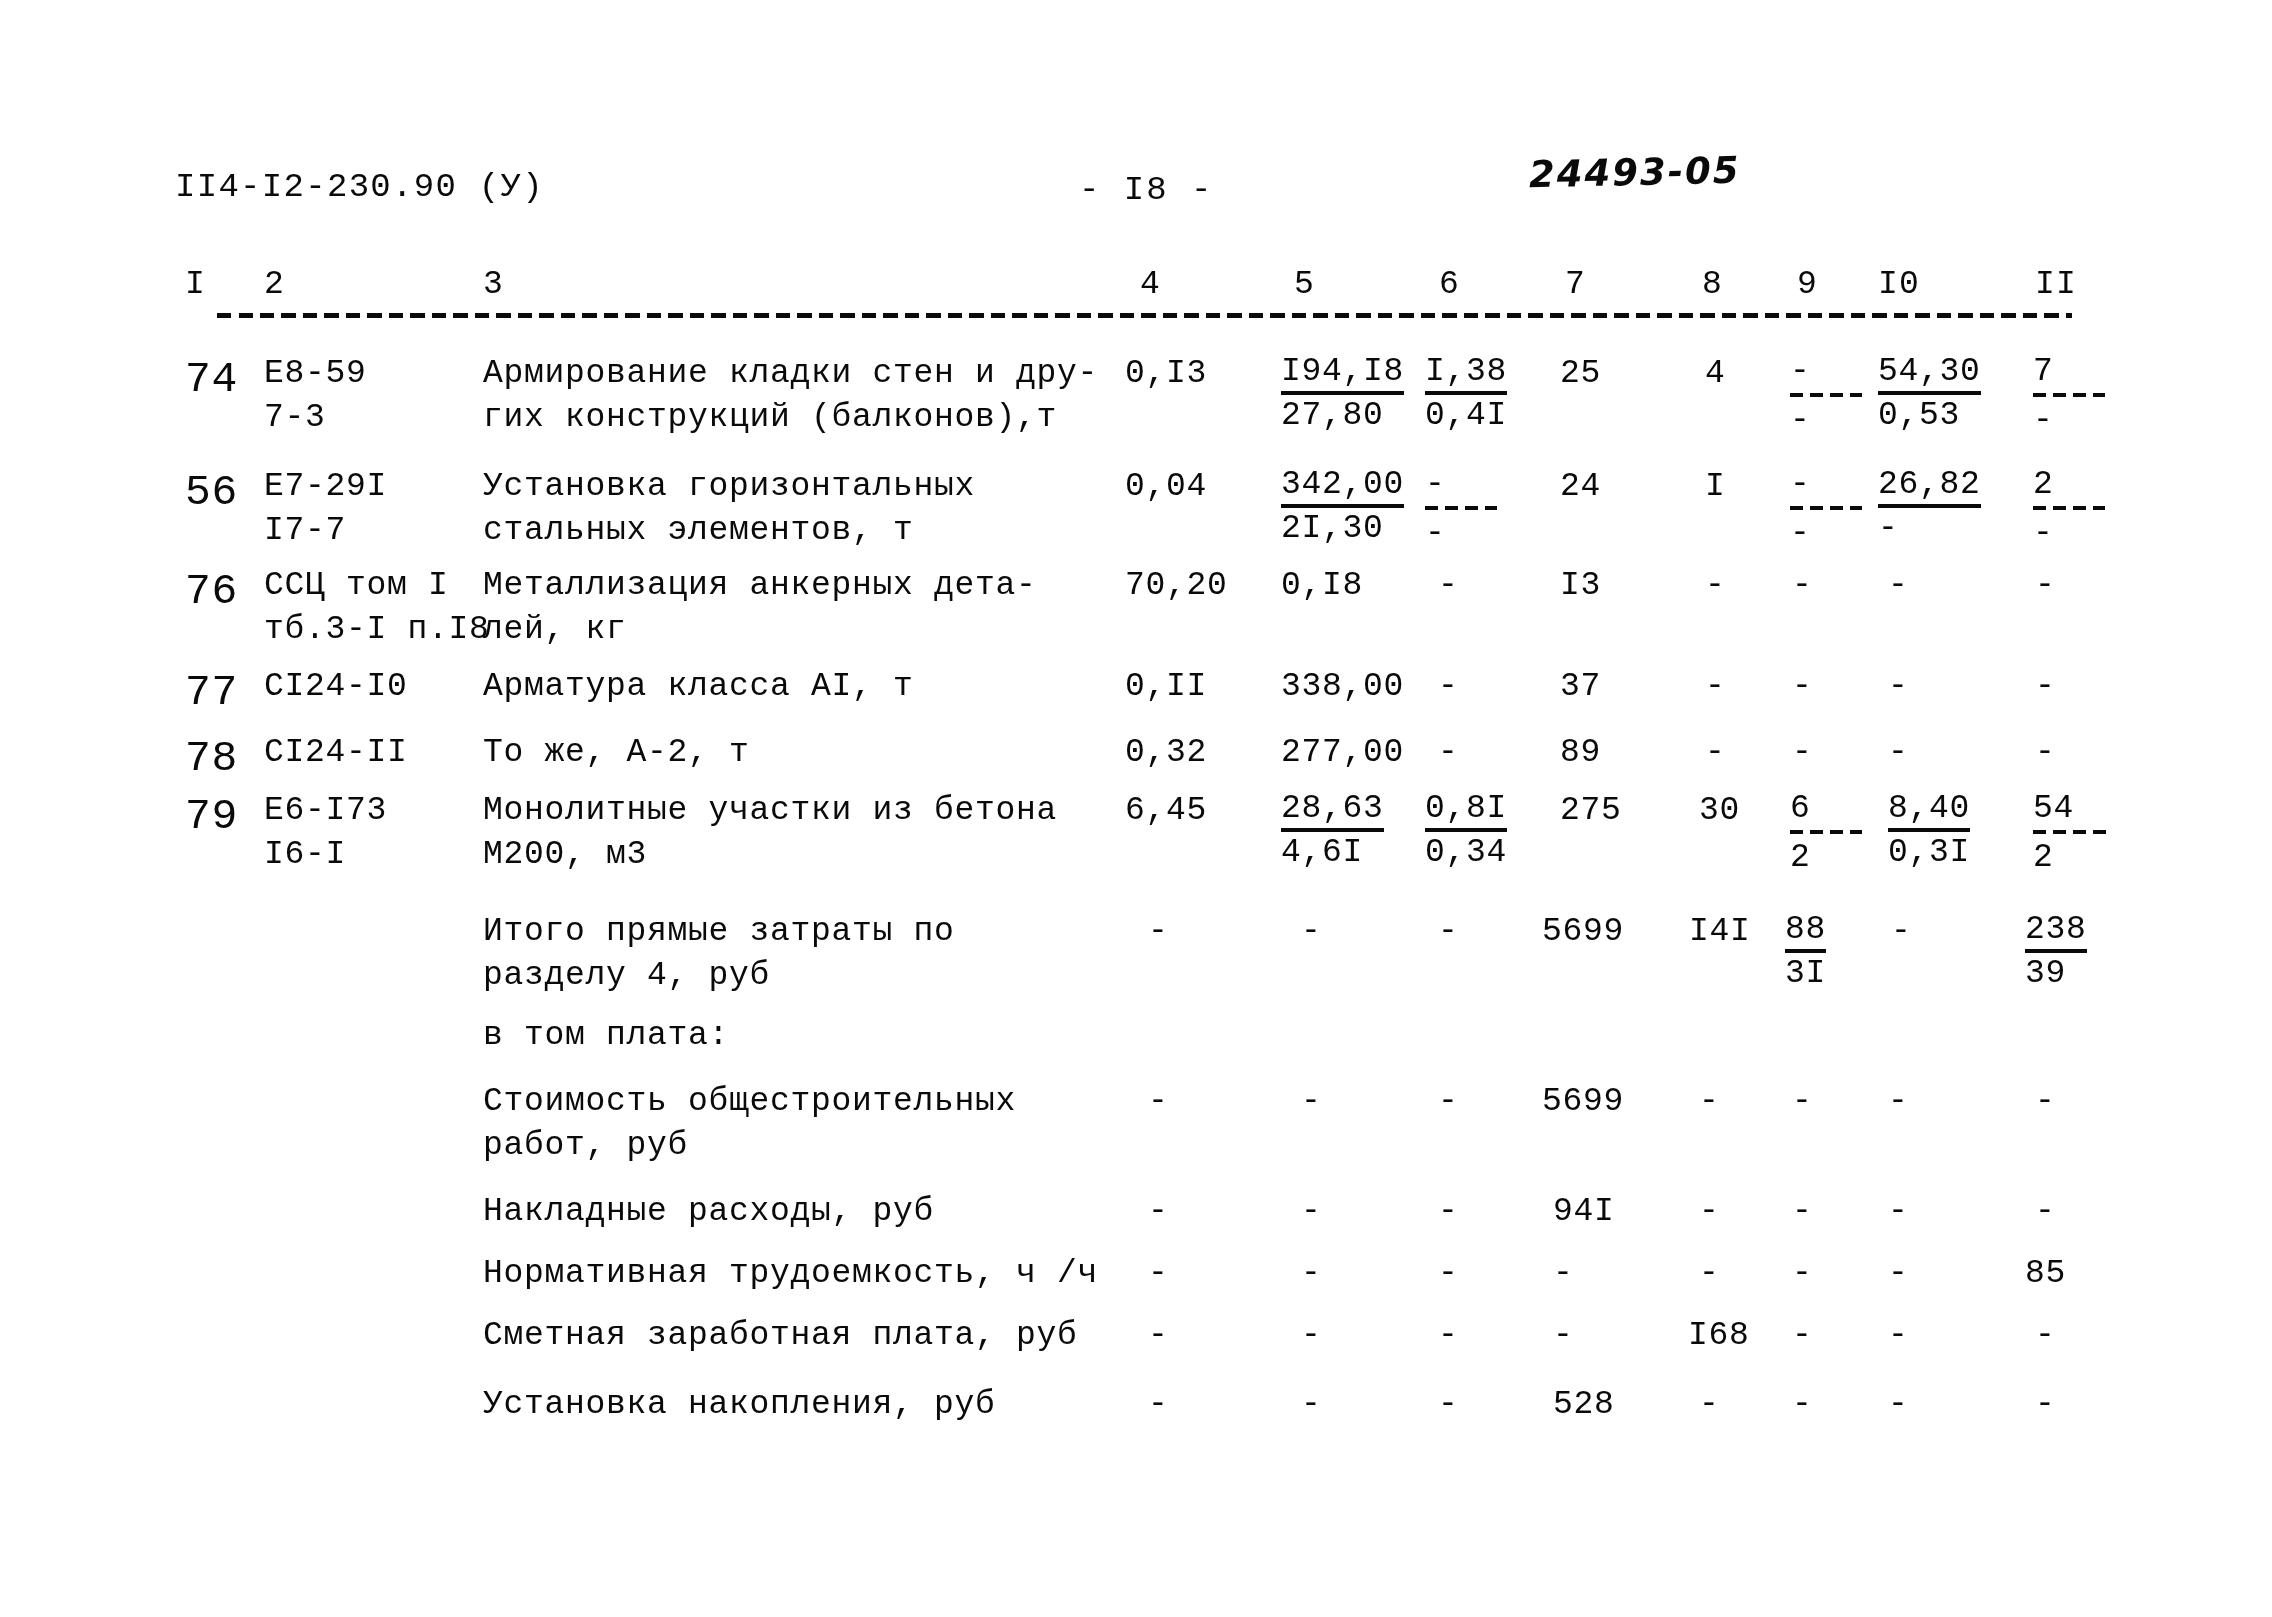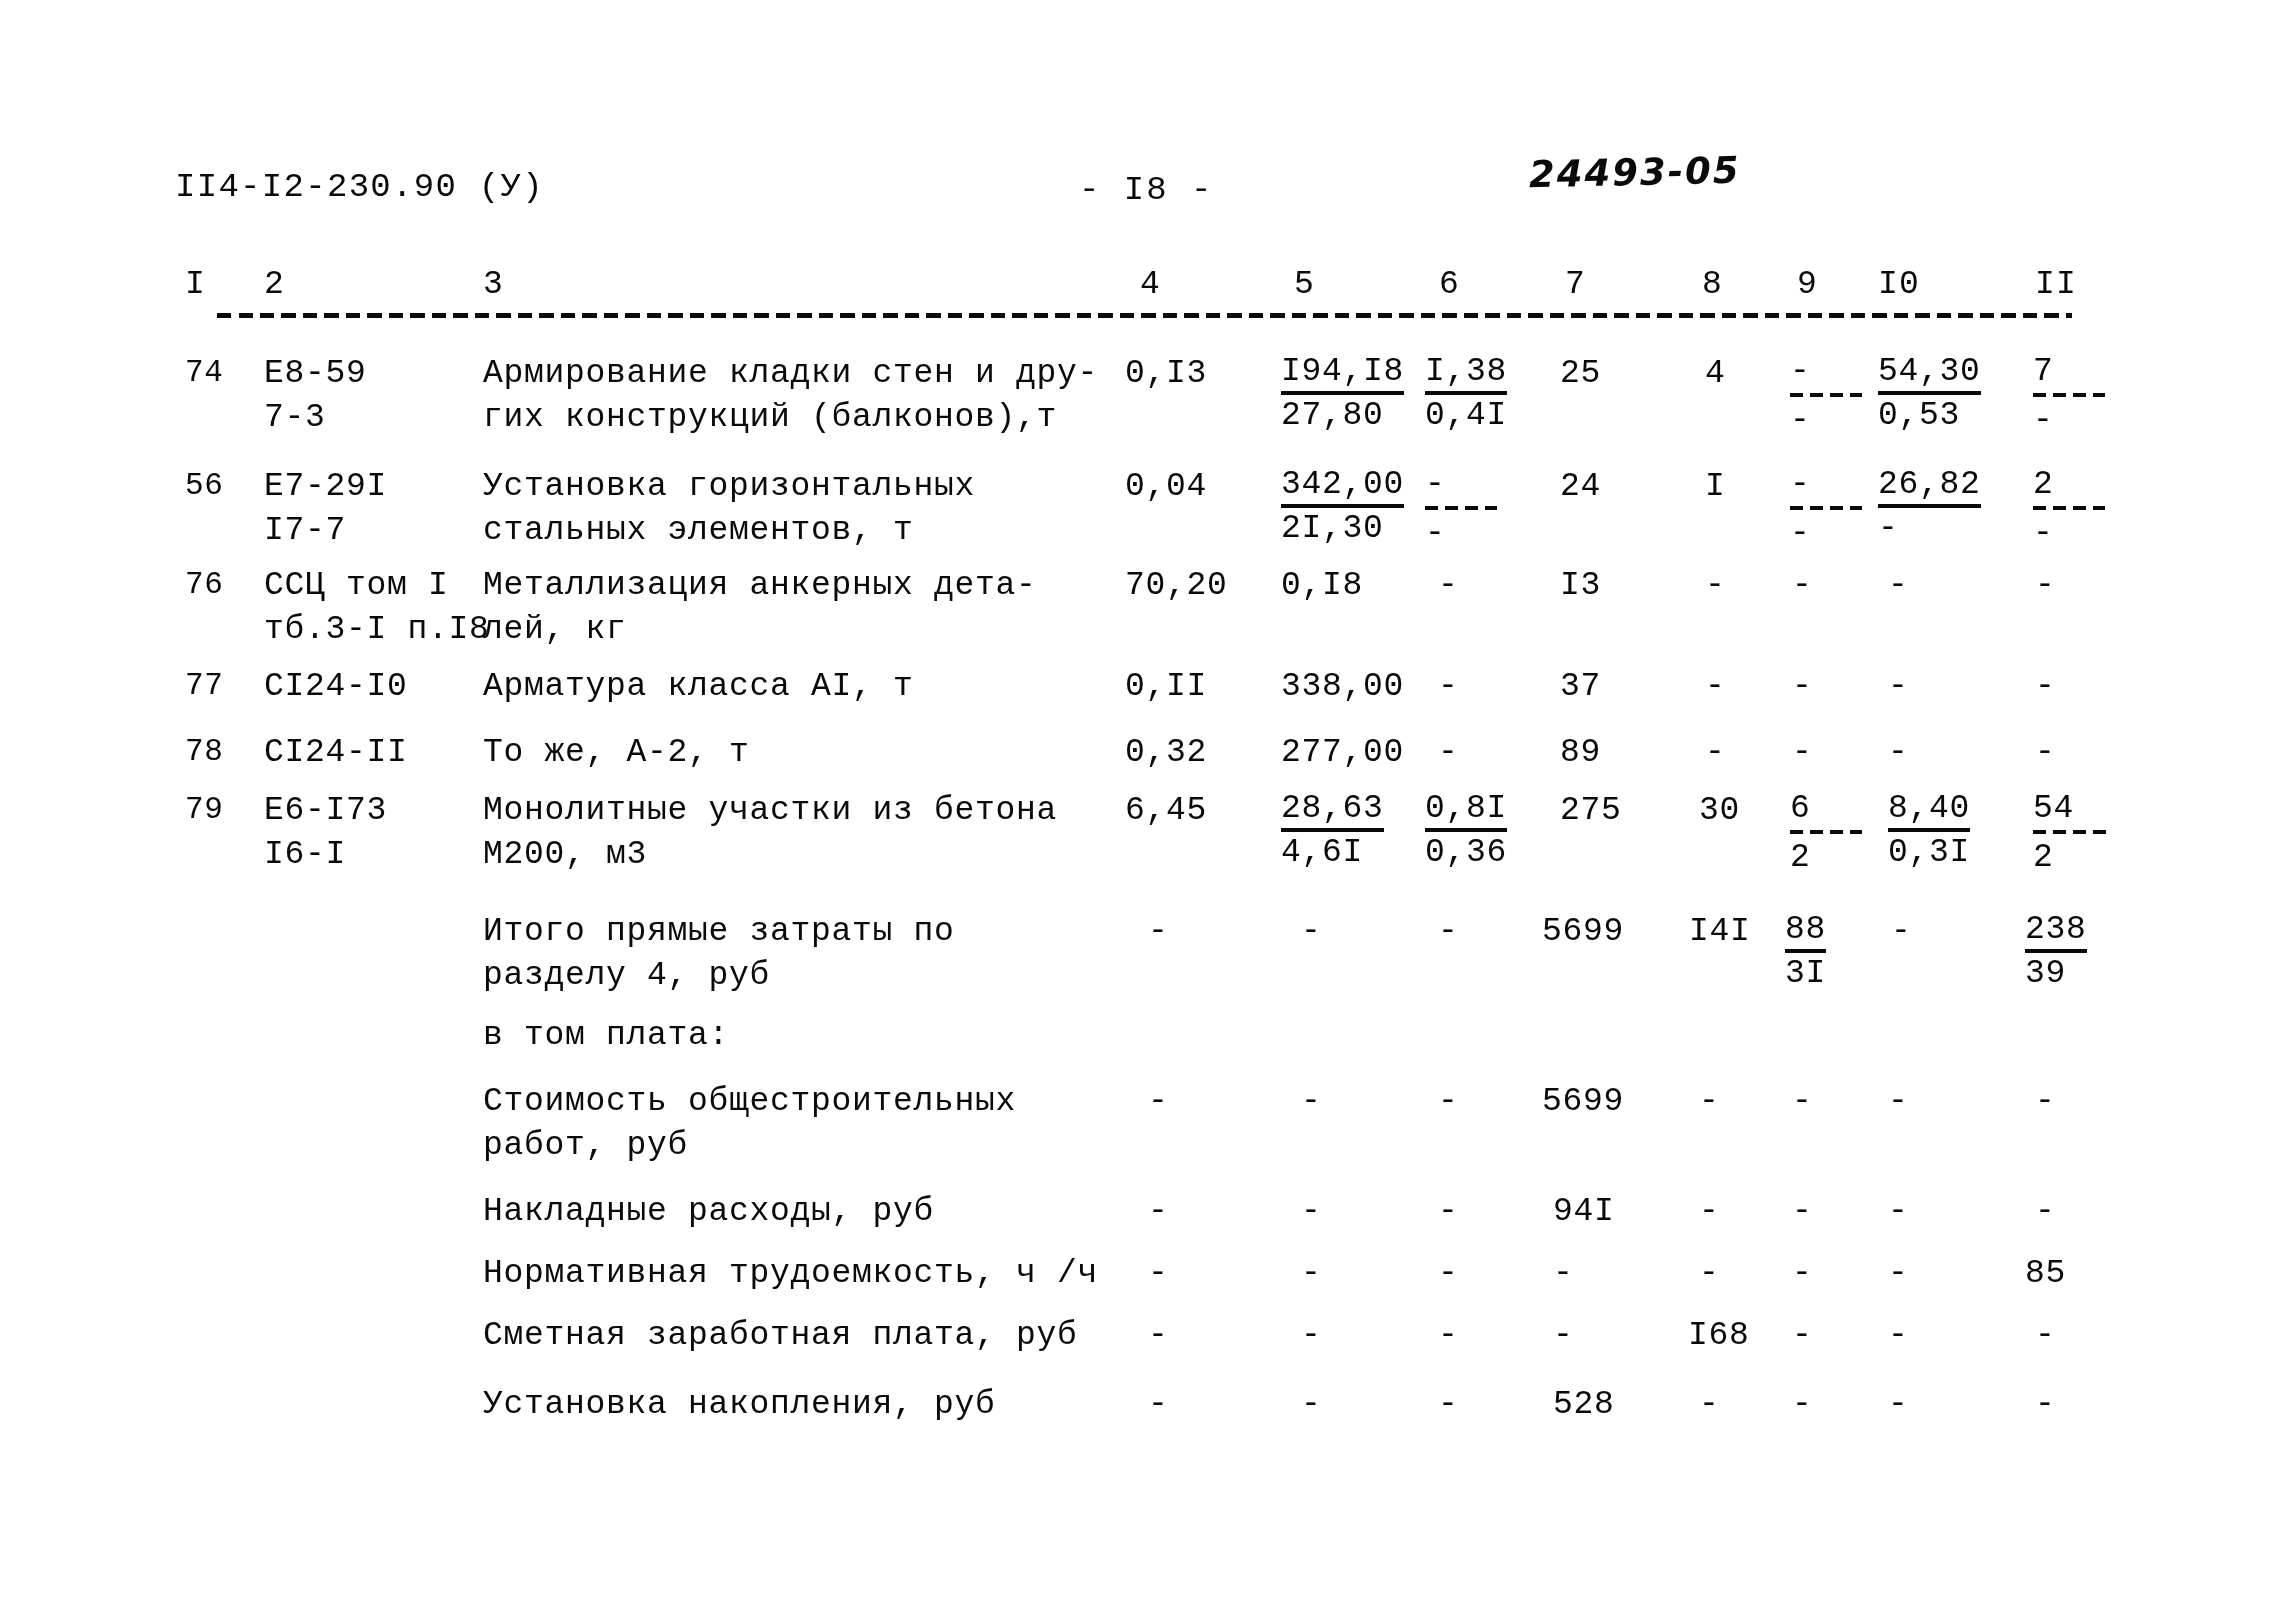--- a/index.html
+++ b/index.html
@@ -39,21 +39,21 @@
   .dashline{
     position:absolute;top:47px;height:5.2px;
     background-image:repeating-linear-gradient(
         to right,#0a0a0a 0px,#0a0a0a 14.3px,transparent 14.3px,transparent 21.5px);
   }
 
   
   .tbl{position:absolute;left:0;top:0;width:2273px;}
   .row{position:absolute;left:0;width:2273px;}
 
-  .c-num   {position:absolute;font-size:31px;letter-spacing:0.7px;white-space:nowrap;}
+  .c-num   {position:absolute;font-size:43px;letter-spacing:0.7px;white-space:nowrap;}
   .c-code  {position:absolute;font-size:33px;letter-spacing:0.7px;white-space:nowrap;}
   .c-desc  {position:absolute;font-size:33px;letter-spacing:0.7px;white-space:nowrap;}
   .c-val   {position:absolute;font-size:33px;letter-spacing:0.7px;white-space:nowrap;}
 
   .l2{display:block;margin-top:6.5px;}
 
   
   .frac{position:absolute;font-size:33px;letter-spacing:0.7px;white-space:nowrap;text-align:left;}
   .frac .top{display:block;border-bottom:4.6px solid #0a0a0a;padding-bottom:2.6px;line-height:1.02;}
   .frac .bot{display:block;padding-top:3.9px;line-height:1.02;}
@@ -219,21 +219,21 @@
         <span>Монолитные участки из бетона</span>
         <span class="l2">М200, м3</span>
       </span>
       <span class="c-val" style="left:1125px">6,45</span>
       <span class="frac" style="left:1281px">
         <span class="top">28,63</span>
         <span class="bot">4,6I</span>
       </span>
       <span class="frac" style="left:1425px">
         <span class="top">0,8I</span>
-        <span class="bot">0,36</span>
+        <span class="bot">0,34</span>
       </span>
       <span class="c-val" style="left:1560px">275</span>
       <span class="c-val" style="left:1699px">30</span>
       <span class="frac dashfrac" style="left:1790px;width:72px">
         <span class="top">6</span>
         <span class="bot">2</span>
       </span>
       <span class="frac" style="left:1888px">
         <span class="top">8,40</span>
         <span class="bot">0,3I</span>

